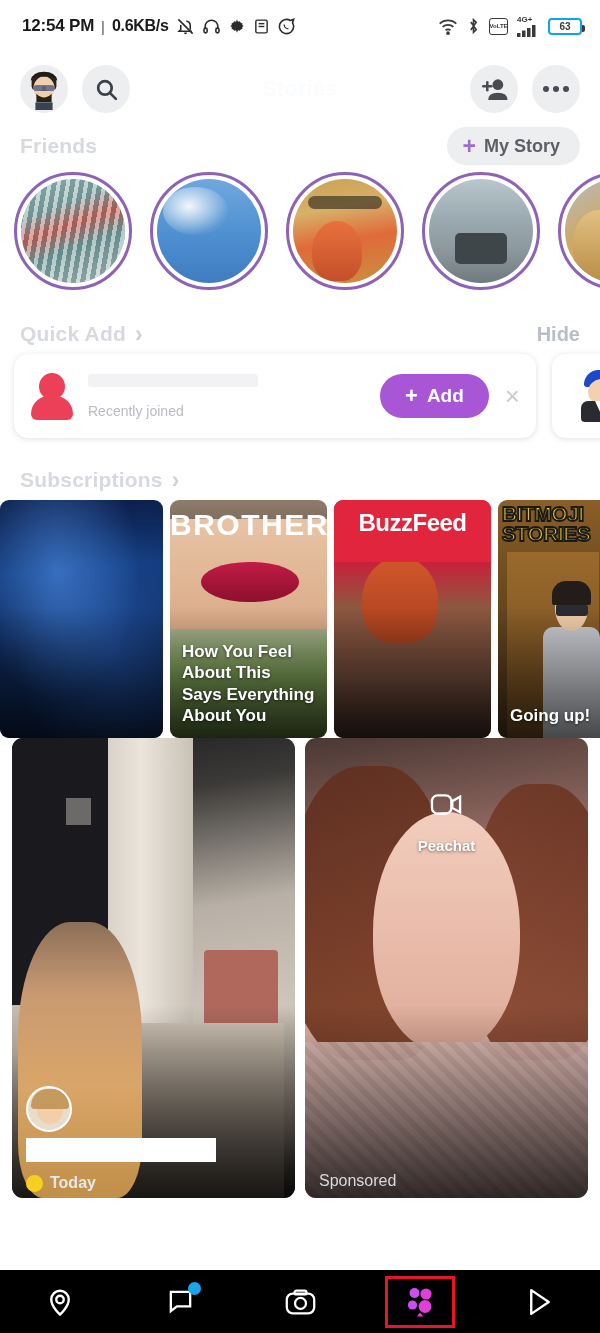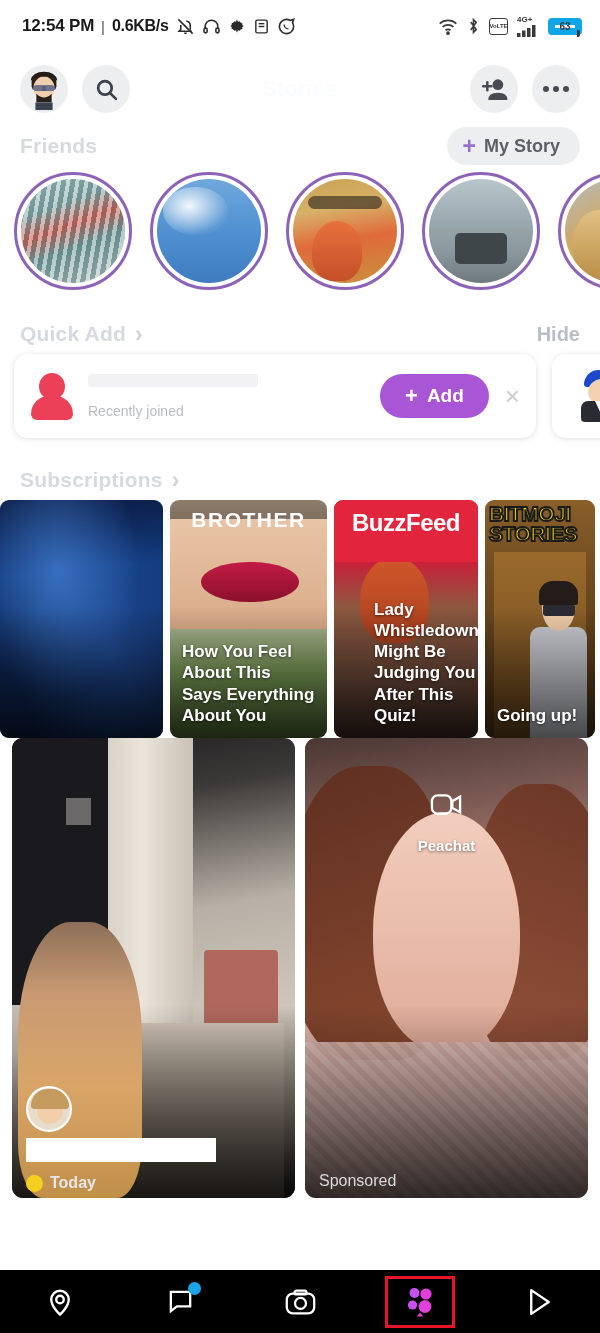--- a/index.html
+++ b/index.html
@@ -16,21 +16,21 @@
     height: 52px; display:flex; align-items:center; justify-content:space-between;
     padding: 0 18px 0 22px; background:#fff;
   }
   .sb-left { display:flex; align-items:center; gap:7px; }
   .sb-time { font-size:17px; font-weight:700; color:#1a1a1a; letter-spacing:-.2px; }
   .sb-sep { font-size:15px; color:#555; font-weight:400; }
   .sb-rate { font-size:16px; font-weight:700; color:#1a1a1a; letter-spacing:-.3px; }
   .sb-ic { display:inline-flex; align-items:center; justify-content:center; }
   .sb-right { display:flex; align-items:center; gap:9px; }
   .batt {
-    width:34px; height:17px; border:7px solid #0ea5e9; border-radius:4px;
+    width:34px; height:17px; border:2px solid #0ea5e9; border-radius:4px;
     display:flex; align-items:center; justify-content:center; position:relative;
     font-size:10px; font-weight:700; color:#3a3a3a;
   }
   .batt:after{ content:""; position:absolute; right:-5px; top:5px; width:3px;height:7px;
     background:#3a3a3a; border-radius:0 2px 2px 0; }
   .net-label { font-size:8px; font-weight:700; color:#3a3a3a; line-height:1; }
 
   
   .header {
     height: 74px; display:flex; align-items:center; padding:0 20px; position:relative;
@@ -151,23 +151,23 @@
   .sc1 .tex{position:absolute;inset:0;z-index:1;
     background:radial-gradient(ellipse at 35% 30%,rgba(90,160,255,.5),transparent 55%),
                radial-gradient(ellipse at 70% 65%,rgba(50,110,210,.45),transparent 60%);}
   
   .sc2 { width:157px; background:linear-gradient(180deg,#8e7c6b 0%,#6f5f52 18%,#b4b8a0 48%,#7fa05a 72%,#4f6a33 100%); }
   .sc2 .lips{position:absolute;left:20%;top:26%;width:62%;height:17%;border-radius:50%;
     background:linear-gradient(180deg,#c21b46,#8c0f2c);z-index:1;}
   .sc2 .skin{position:absolute;left:0;top:8%;right:0;height:46%;z-index:0;
     background:linear-gradient(180deg,#e8c4a6,#d9ab88);}
   .sc2 .brand{position:absolute;left:0;right:0;top:8px;z-index:3;text-align:center;color:#fff;
-    font-size:21px;font-weight:700;letter-spacing:1.5px;font-family:"Liberation Sans",sans-serif;}
-  
-  .sc3 { width:144px; background:linear-gradient(180deg,#e0253d 0%,#c9203a 26%,#8e5840 45%,#6e4a3a 75%,#3d2a22 100%);padding-left:28px; }
+    font-size:30px;font-weight:700;letter-spacing:1.5px;font-family:"Liberation Sans",sans-serif;}
+  
+  .sc3 { width:157px; background:linear-gradient(180deg,#e0253d 0%,#c9203a 26%,#8e5840 45%,#6e4a3a 75%,#3d2a22 100%); }
   .sc3 .top{position:absolute;left:0;right:0;top:0;height:26%;background:#e0253d;z-index:1;}
   .sc3 .brand{position:absolute;left:0;right:0;top:9px;z-index:3;text-align:center;color:#fff;
     font-size:24px;font-weight:700;letter-spacing:-.5px;}
   .sc3 .hair{position:absolute;left:18%;top:24%;width:48%;height:36%;border-radius:50% 50% 40% 40%;
     background:linear-gradient(180deg,#d2572a,#a8401f);z-index:1;}
   
   .sc4 { width:110px; background:linear-gradient(180deg,#8a5f28 0%,#6d4a20 35%,#4b3317 100%); }
   .sc4 .door{position:absolute;left:8%;top:22%;width:84%;height:78%;background:linear-gradient(180deg,#9a6a2c,#6b4820);z-index:1;}
   .sc4 .brand{position:absolute;left:4px;top:4px;z-index:3;color:#f5d020;
     font-size:21px;font-weight:700;line-height:.95;letter-spacing:-.5px;
@@ -433,21 +433,20 @@
         <span class="lips"></span>
         <span class="sub-shade"></span>
       <div class="brand">BROTHER</div>
       <div class="sub-cap">How You Feel About This Says Everything About You</div>
     </div>
     <div class="sub-card sc3">
       <span class="hair"></span>
         <span class="top"></span>
         <span class="sub-shade"></span>
       <div class="brand">BuzzFeed</div>
-      <div class="sub-cap">Lady Whistledown Might Be Judging You After This Quiz!</div>
     </div>
     <div class="sub-card sc4">
       <span class="door"></span>
       <span class="fig">
           <span class="bd"></span>
           <span class="hd"></span>
           <span class="gl"></span>
           <span class="hr"></span>
         </span>
       <span class="sub-shade"></span>

